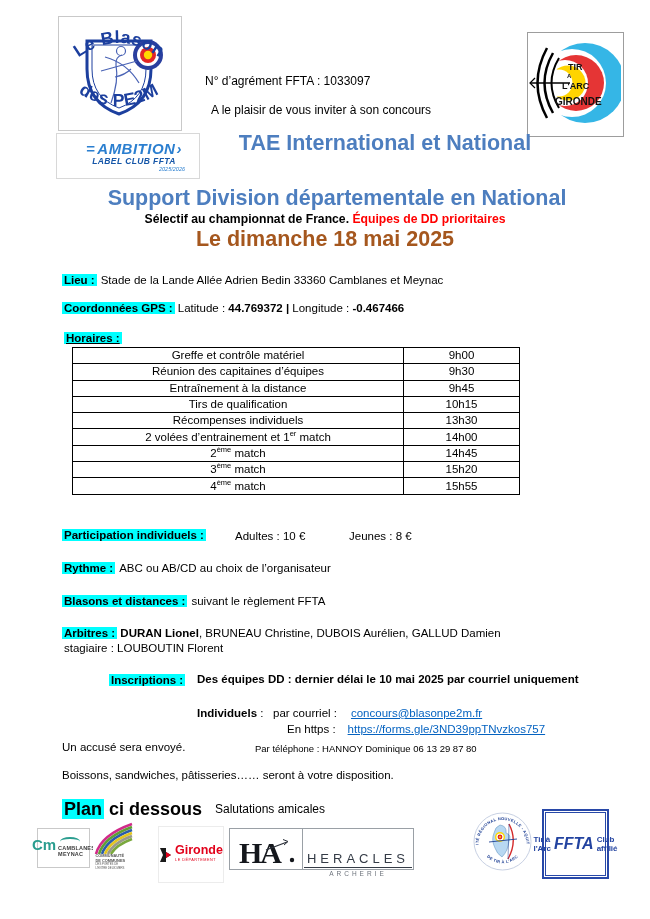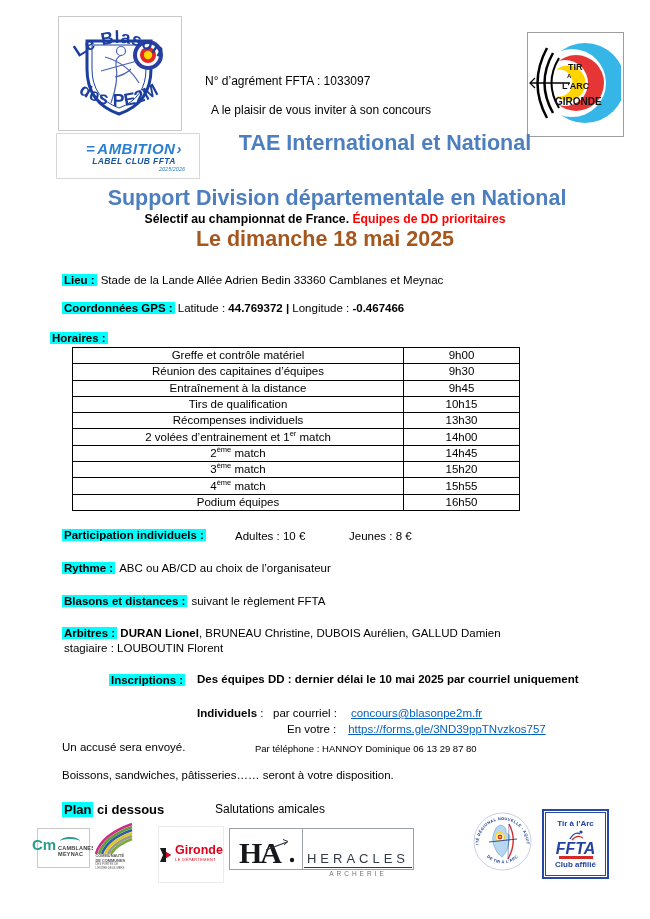--- a/index.html
+++ b/index.html
@@ -49,21 +49,21 @@
   .dept-name{color:#e2001a;font-weight:bold;font-size:12.5px;}
   .dept-sub{color:#e2001a;font-size:3.8px;letter-spacing:.5px;}
   #heracles-box{left:229px;top:828px;width:183px;height:40px;border:1px solid #9aa0a6;display:flex;align-items:stretch;}
   .her-left{width:72px;display:flex;align-items:flex-end;justify-content:center;border-right:1px solid #9aa0a6;}
   .her-right{flex:1;display:flex;flex-direction:column;align-items:center;justify-content:center;}
   .her-name{font-size:13px;letter-spacing:4px;color:#343b46;border-bottom:1.2px solid #343b46;padding:0 3px 1px 3px;line-height:15px;margin-top:30px;}
   .her-sub{font-size:6.5px;letter-spacing:3px;color:#6d737c;margin-top:2px;line-height:7px;}
   #crna-box{left:473px;top:812px;width:59px;height:59px;}
   #ffta-box{left:542px;top:809px;width:63px;height:66px;border:2px solid #2848a8;background:#fff;}
   .ffta-inner{margin:1px;border:1px solid #2848a8;height:calc(100% - 4px);
-      display:flex;flex-direction:column;align-items:center;justify-content:center;gap:1.5px;}
+      display:flex;flex-direction:row;align-items:center;justify-content:center;gap:1.5px;}
   .ffta-top{font-size:8px;font-weight:bold;color:#2343a0;line-height:9px;}
   .ffta-name{font-size:16px;font-weight:bold;font-style:italic;color:#2343a0;line-height:12px;}
   .ffta-bar{width:34px;height:2.5px;background:#d42a2a;}
   .ffta-sub{font-size:8px;font-weight:bold;color:#2343a0;line-height:9px;}
   #salutations{left:205px;top:802px;width:130px;text-align:center;font-size:12px;}
 </style>
 </head>
 <body>
 
 <div class="page">
@@ -132,21 +132,21 @@
   <div class="abs" id="title2">Support Division départementale en National</div>
   <div class="abs" id="selectif"><span>Sélectif au championnat de France. </span><span class="red">Équipes de DD prioritaires</span></div>
   <div class="abs" id="datetitle">Le dimanche 18 mai 2025</div>
 
   <div class="abs body-txt" style="left:62px;top:273px;">
     <span class="hl">Lieu :</span><span class="small-gap">Stade de la Lande Allée Adrien Bedin 33360 Camblanes et Meynac</span>
   </div>
   <div class="abs body-txt" style="left:62px;top:301px;">
     <span class="hl">Coordonnées GPS :</span><span style="white-space:pre"> Latitude : </span><span class="b">44.769372</span><span class="b" style="white-space:pre"> | </span><span>Longitude : </span><span class="b">-0.467466</span>
   </div>
-  <div class="abs body-txt" style="left:50px;top:331px;">
+  <div class="abs body-txt" style="left:64px;top:331px;text-decoration:underline;">
     <span class="hl">Horaires :</span>
   </div>
 
   <table class="abs" id="sched">
     <tbody>
       <tr>
           <td class="c1"><span>Greffe et contrôle matériel</span><sup></sup><span></span></td>
           <td class="c2">9h00</td>
         </tr>
       <tr>
@@ -174,24 +174,20 @@
           <td class="c2">14h45</td>
         </tr>
       <tr>
           <td class="c1"><span>3</span><sup>ème</sup><span> match</span></td>
           <td class="c2">15h20</td>
         </tr>
       <tr>
           <td class="c1"><span>4</span><sup>ème</sup><span> match</span></td>
           <td class="c2">15h55</td>
         </tr>
-      <tr>
-          <td class="c1"><span>Podium équipes</span><sup></sup><span></span></td>
-          <td class="c2">16h50</td>
-        </tr>
     </tbody>
   </table>
 
   <div class="abs body-txt" style="left:62px;top:528px;">
     <span class="hl">Participation individuels :</span>
   </div>
   <div class="abs body-txt" style="left:235px;top:529px;">Adultes : 10 €</div>
   <div class="abs body-txt" style="left:349px;top:529px;">Jeunes : 8 €</div>
 
   <div class="abs body-txt" style="left:62px;top:561px;">
@@ -209,28 +205,28 @@
 
   <div class="abs body-txt" style="left:62px;top:673px;padding-left:47px;">
     <span class="hl">Inscriptions :</span>
   </div>
   <div class="abs body-txt b" style="left:197px;top:672px;">Des équipes DD : dernier délai le 10 mai 2025 par courriel uniquement</div>
 
   <div class="abs body-txt" style="left:197px;top:706px;">
     <span class="b">Individuels</span><span style="white-space:pre"> :&nbsp;&nbsp; par courriel :</span><a class="lnk" href="#" style="margin-left:14px;">concours@blasonpe2m.fr</a>
   </div>
   <div class="abs body-txt" style="left:287px;top:722px;">
-    <span>En votre :</span><a class="lnk" href="#" style="margin-left:12px;">https://forms.gle/3ND39ppTNvzkos757</a>
+    <span>En https :</span><a class="lnk" href="#" style="margin-left:12px;">https://forms.gle/3ND39ppTNvzkos757</a>
   </div>
   <div class="abs body-txt" style="left:62px;top:740px;">Un accusé sera envoyé.</div>
   <div class="abs" style="left:255px;top:743px;font-size:9.5px;white-space:nowrap;">Par téléphone : HANNOY Dominique 06 13 29 87 80</div>
 
   <div class="abs body-txt" style="left:62px;top:768px;">Boissons, sandwiches, pâtisseries…… seront à votre disposition.</div>
 
-  <div class="abs body-txt" style="left:62px;top:802px;font-size:13px;">
+  <div class="abs body-txt" style="left:62px;top:802px;font-size:18px;">
     <span class="hl">Plan</span><span class="b" style="white-space:pre"> ci dessous</span>
   </div>
   <div class="abs" id="salutations">Salutations amicales</div>
 
   <div class="logo-box" id="camblanes-box">
     <span class="cm-mono">Cm</span>
     <span class="cm-wave"></span>
     <span class="cm-lines"><span>CAMBLANES</span><br><span>MEYNAC</span></span>
   </div>
 

